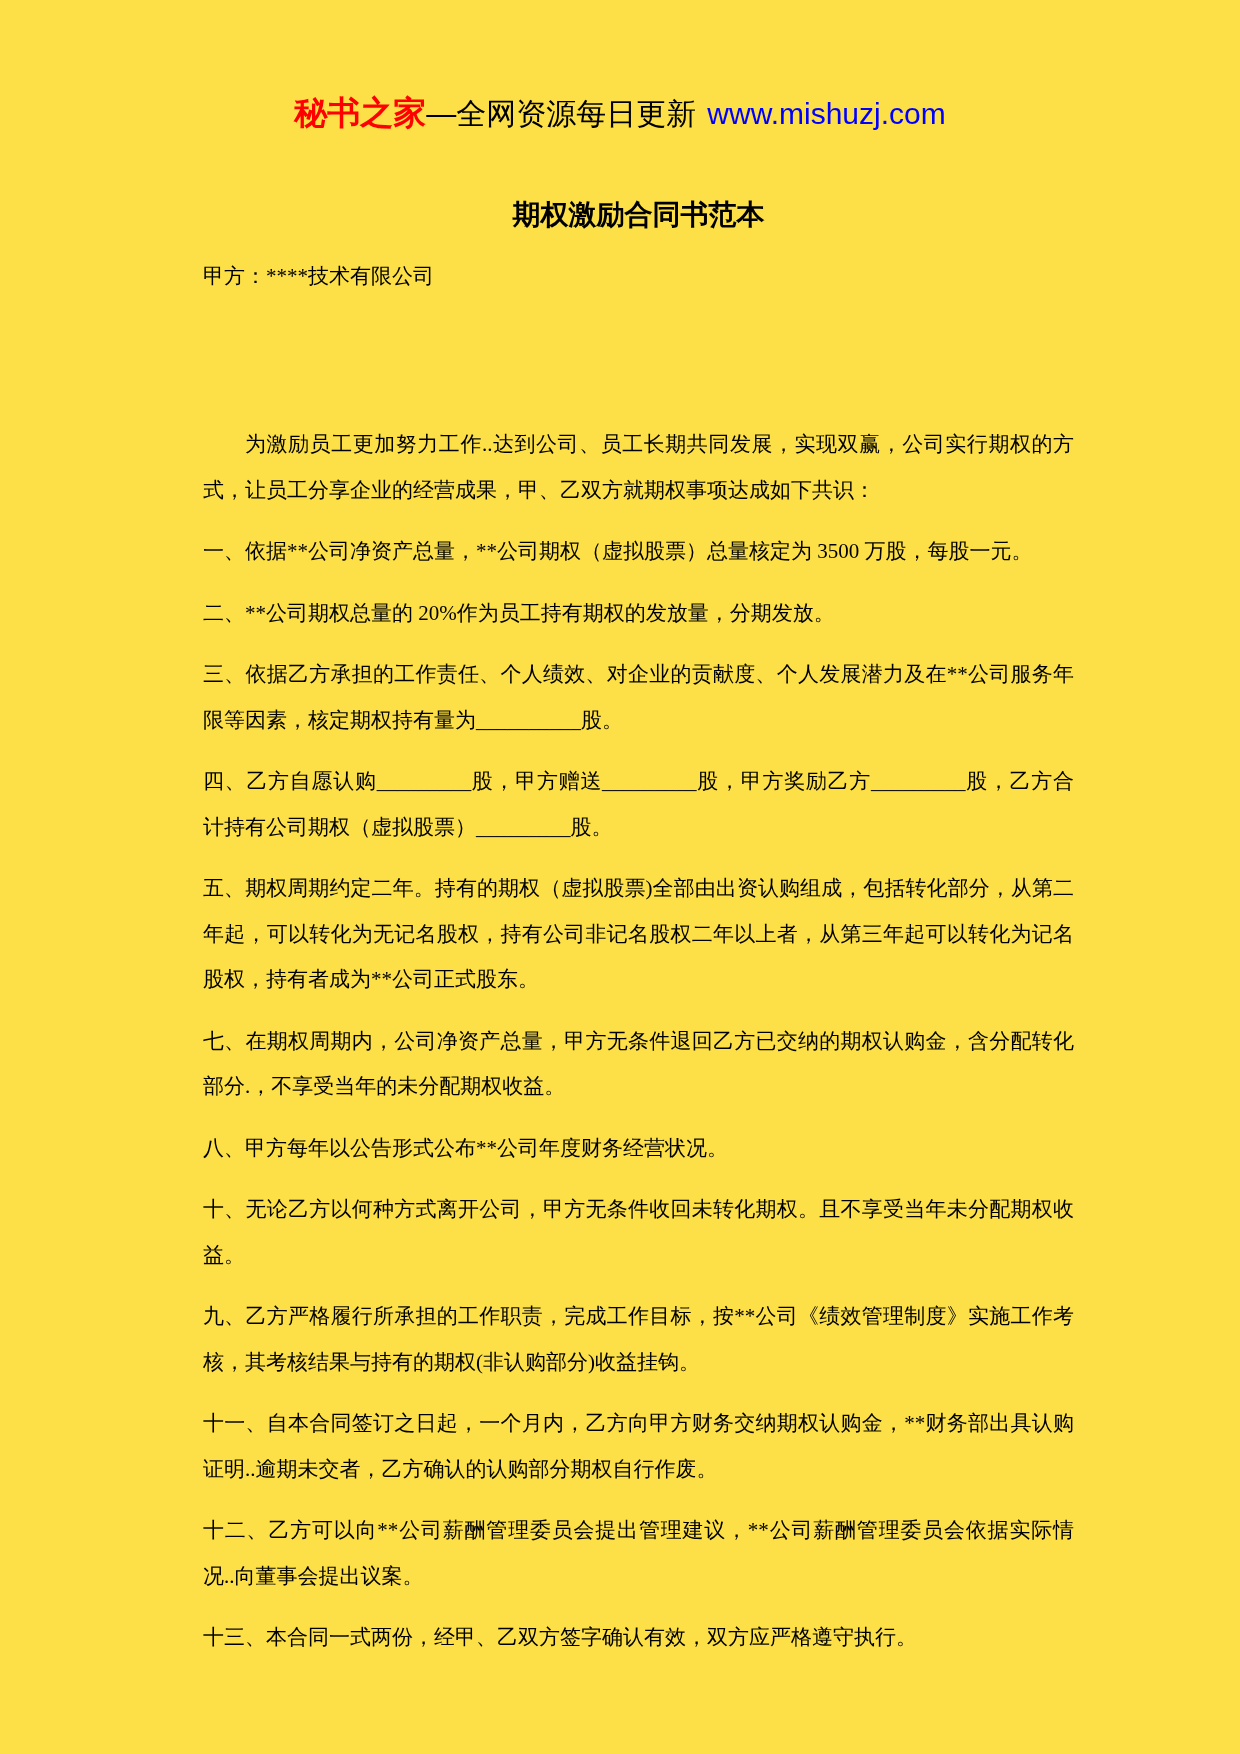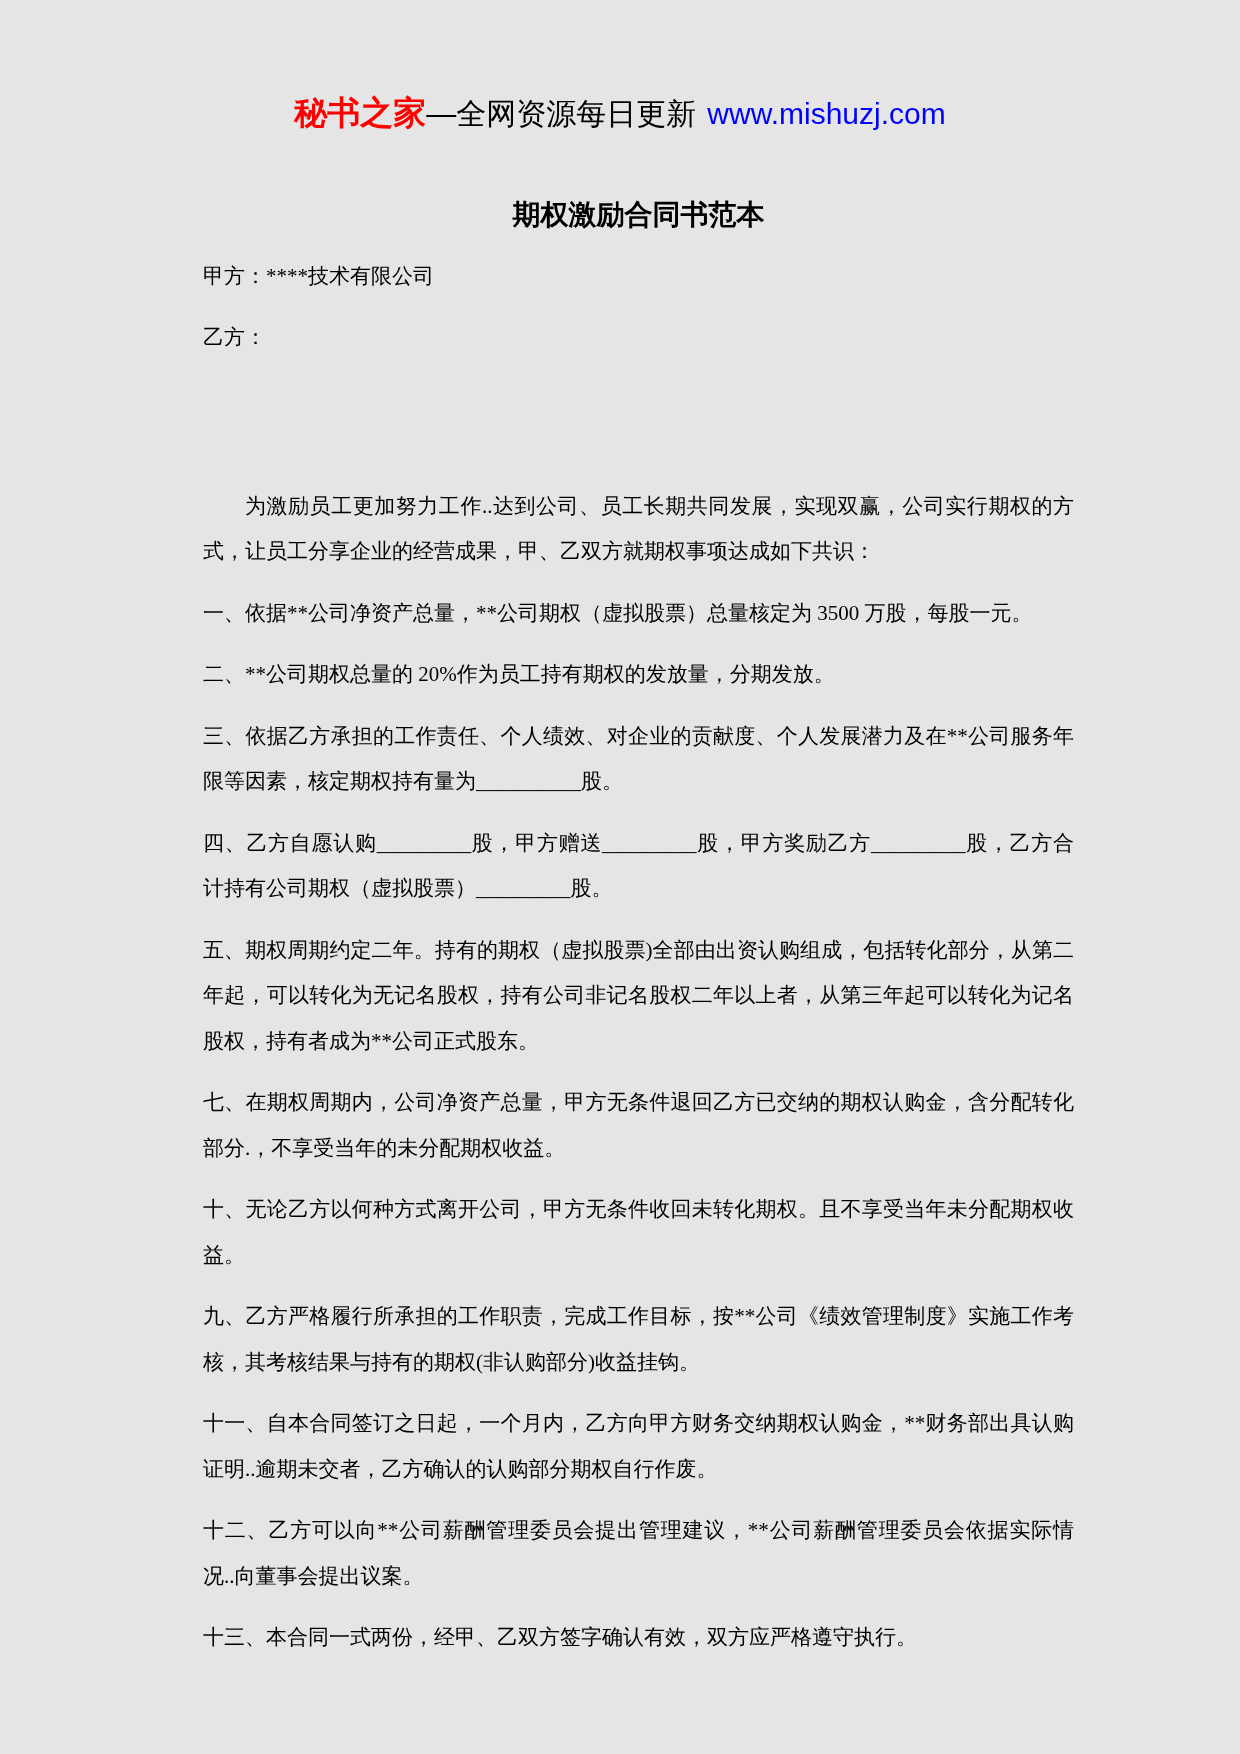--- a/index.html
+++ b/index.html
@@ -4,21 +4,21 @@
 <style>
   html, body {
     margin: 0;
     padding: 0;
     background: #ffffff;
   }
   .page {
     position: relative;
     width: 1240px;
     height: 1754px;
-    background: #e5e5e5;
+    background: #fde047;
     overflow: hidden;
     color: #000000;
   }
   .site-header {
     padding-top: 92px;
     text-align: center;
     font-family: "Liberation Sans", "DejaVu Sans", sans-serif;
     font-size: 30px;
     line-height: 42px;
     white-space: nowrap;
@@ -70,33 +70,33 @@
 
   <div class="site-header">
     <span class="site-name">秘书之家</span><span class="tagline">—全网资源每日更新</span><a class="site-url">www.mishuzj.com</a>
   </div>
 
   <div class="doc">
     <h1 class="doc-title">期权激励合同书范本</h1>
 
     <p class="party">甲方：****技术有限公司</p>
 
-    <p class="party">乙方：</p>
 
     <div class="blank-gap"></div>
 
     <p class="intro">为激励员工更加努力工作..达到公司、员工长期共同发展，实现双赢，公司实行期权的方式，让员工分享企业的经营成果，甲、乙双方就期权事项达成如下共识：</p>
 
     <div id="clause-list">
         <p class="clause">一、依据**公司净资产总量，**公司期权（虚拟股票）总量核定为 3500 万股，每股一元。</p>
         <p class="clause">二、**公司期权总量的 20%作为员工持有期权的发放量，分期发放。</p>
         <p class="clause">三、依据乙方承担的工作责任、个人绩效、对企业的贡献度、个人发展潜力及在**公司服务年限等因素，核定期权持有量为__________股。</p>
         <p class="clause">四、乙方自愿认购_________股，甲方赠送_________股，甲方奖励乙方_________股，乙方合计持有公司期权（虚拟股票）_________股。</p>
         <p class="clause">五、期权周期约定二年。持有的期权（虚拟股票)全部由出资认购组成，包括转化部分，从第二年起，可以转化为无记名股权，持有公司非记名股权二年以上者，从第三年起可以转化为记名股权，持有者成为**公司正式股东。</p>
         <p class="clause">七、在期权周期内，公司净资产总量，甲方无条件退回乙方已交纳的期权认购金，含分配转化部分.，不享受当年的未分配期权收益。</p>
+        <p class="clause">八、甲方每年以公告形式公布**公司年度财务经营状况。</p>
         <p class="clause">十、无论乙方以何种方式离开公司，甲方无条件收回未转化期权。且不享受当年未分配期权收益。</p>
         <p class="clause">九、乙方严格履行所承担的工作职责，完成工作目标，按**公司《绩效管理制度》实施工作考核，其考核结果与持有的期权(非认购部分)收益挂钩。</p>
         <p class="clause">十一、自本合同签订之日起，一个月内，乙方向甲方财务交纳期权认购金，**财务部出具认购证明..逾期未交者，乙方确认的认购部分期权自行作废。</p>
         <p class="clause">十二、乙方可以向**公司薪酬管理委员会提出管理建议，**公司薪酬管理委员会依据实际情况..向董事会提出议案。</p>
         <p class="clause">十三、本合同一式两份，经甲、乙双方签字确认有效，双方应严格遵守执行。</p>
       </div>
   </div>
 
 </div>
 

